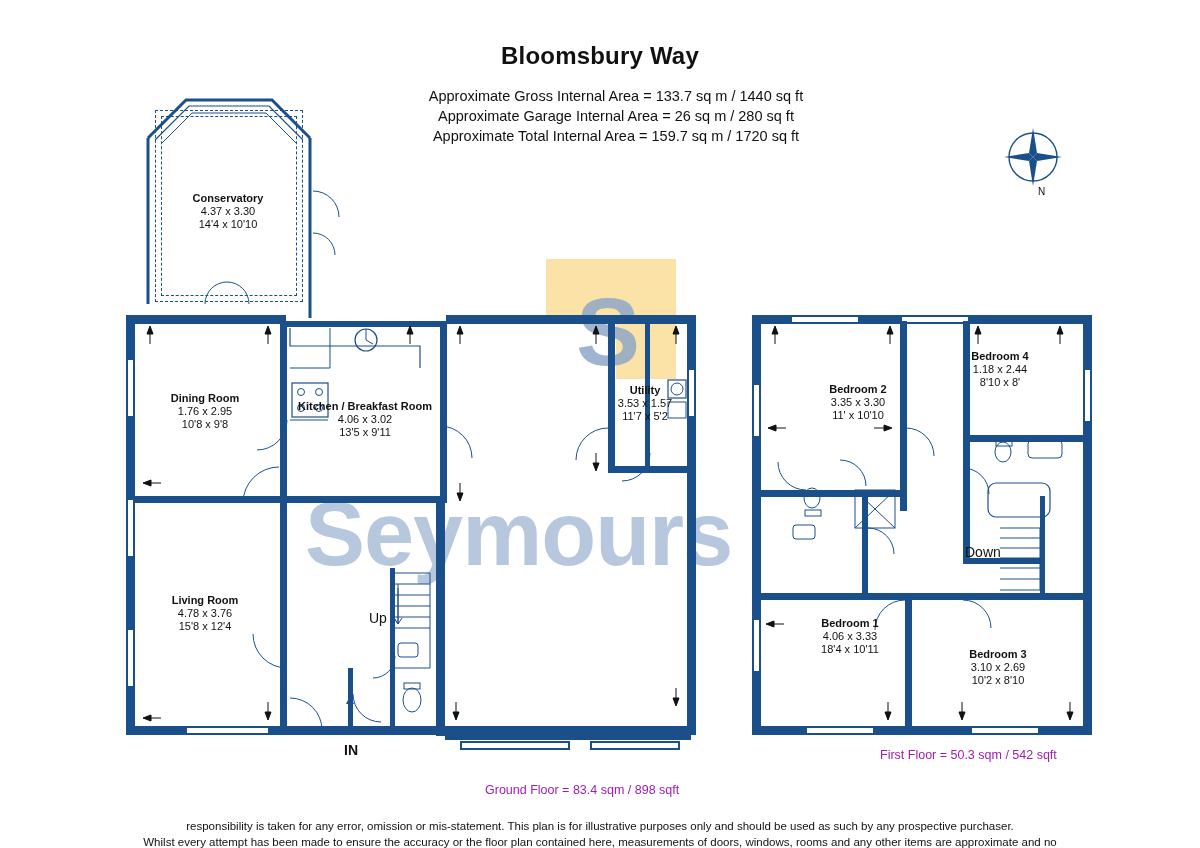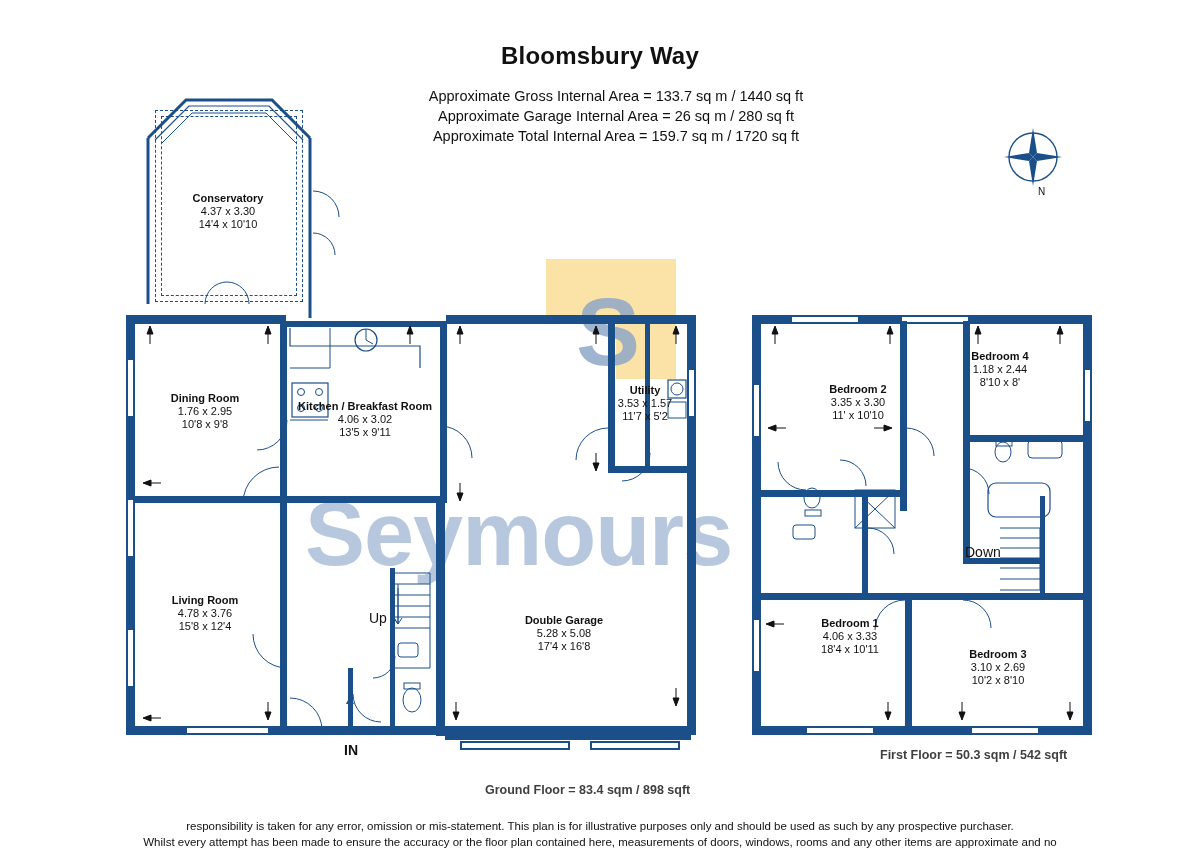--- a/index.html
+++ b/index.html
@@ -46,21 +46,21 @@
   .plan{position:absolute;left:0;top:0;width:1200px;height:848px;}
   .wall{position:absolute;background:#1b4f8a;}
   .thin{position:absolute;background:#1b4f8a;}
   .win{position:absolute;background:#ffffff;border:2px solid #1b4f8a;box-sizing:border-box;}
   .dash{position:absolute;border:1px dashed #1b4f8a;box-sizing:border-box;}
   .room{
     position:absolute;text-align:center;font-size:11px;line-height:13px;color:#111;
     width:150px;margin-left:-75px;
   }
   .room b{font-weight:bold;}
-  .floorlabel{position:absolute;font-size:12.5px;font-weight:bold;color:#404040;}
+  .floorlabel{position:absolute;font-size:12.5px;font-weight:normal;color:#a21caf;}
   .small{position:absolute;font-size:14px;color:#111;}
   .disclaimer{
     position:absolute;top:790px;left:0;width:1200px;text-align:center;
     font-size:11.5px;line-height:16px;color:#111;
   }
   svg.ov{position:absolute;left:0;top:0;width:1200px;height:848px;overflow:visible;}
 </style>
 </head>
 <body>
 
@@ -328,25 +328,20 @@
     <span>3.53 x 1.57</span><br>
     <span>11'7 x 5'2</span>
   </div>
 
   <div class="room" style="left:205px;top:566px;">
     <b>Living Room</b><br>
     <span>4.78 x 3.76</span><br>
     <span>15'8 x 12'4</span>
   </div>
 
-  <div class="room" style="left:564px;top:586px;">
-    <b>Double Garage</b><br>
-    <span>5.28 x 5.08</span><br>
-    <span>17'4 x 16'8</span>
-  </div>
 
   <div class="room" style="left:858px;top:355px;">
     <b>Bedroom 2</b><br>
     <span>3.35 x 3.30</span><br>
     <span>11' x 10'10</span>
   </div>
 
   <div class="room" style="left:1000px;top:322px;">
     <b>Bedroom 4</b><br>
     <span>1.18 x 2.44</span><br>

